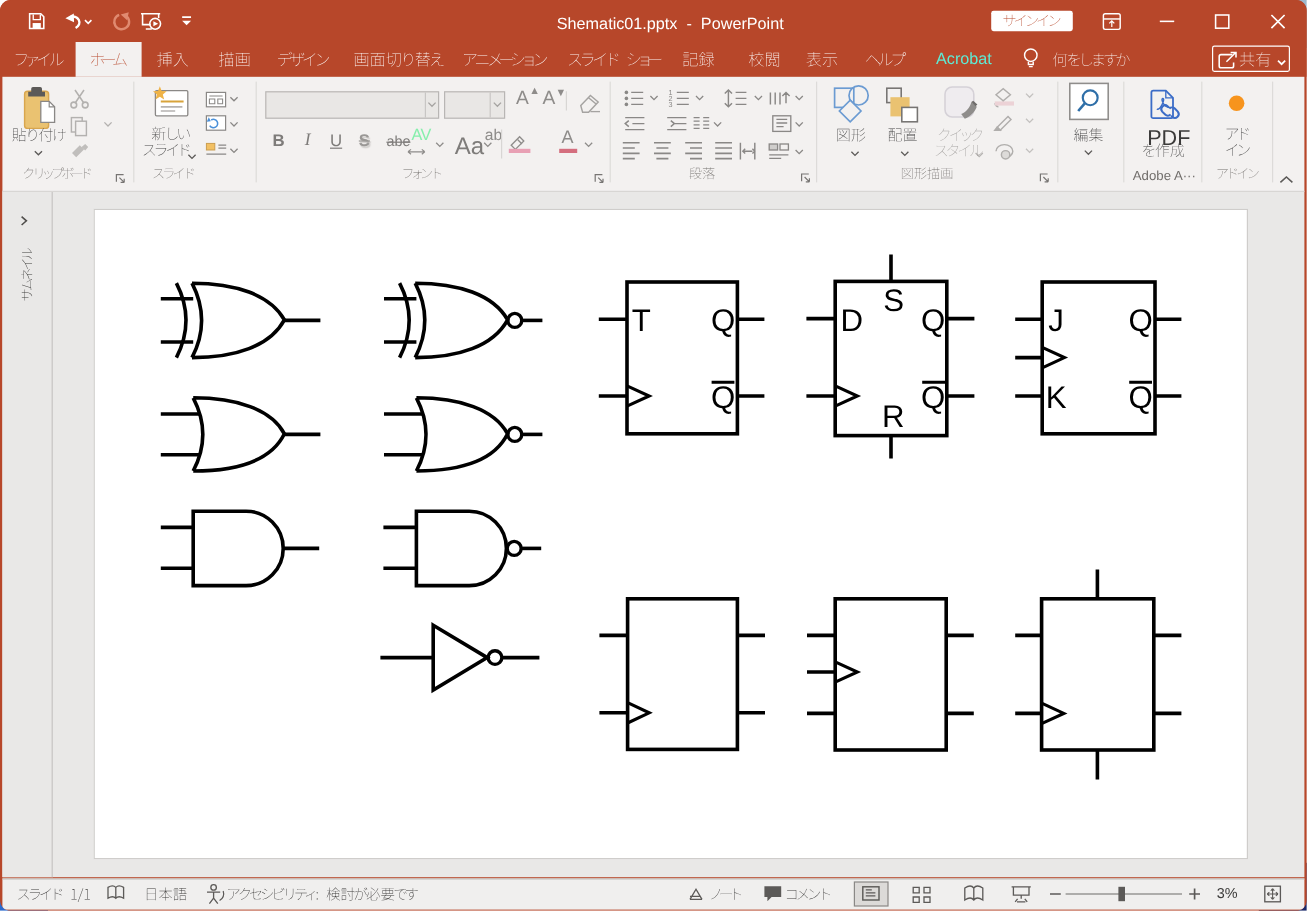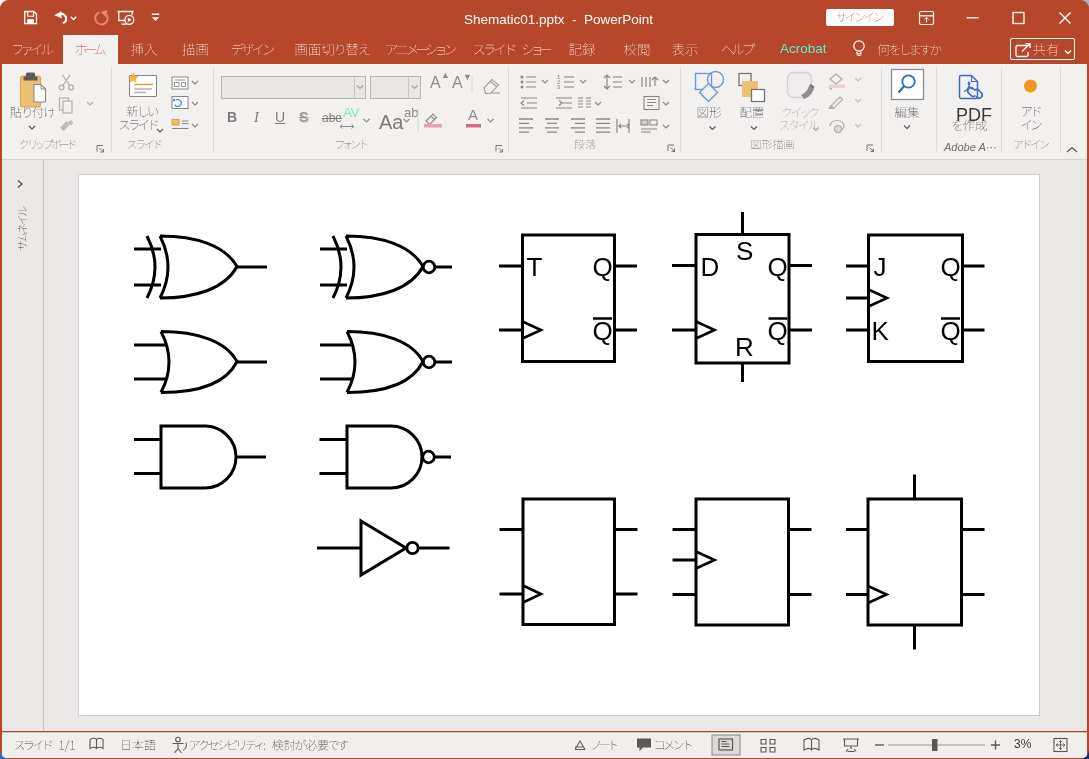--- a/index.html
+++ b/index.html
@@ -37,21 +37,21 @@
  <div class="sep" style="left:1060px;"></div>
  <div id="mainarea"></div>
  <div id="thumbpanel"></div>
  <div id="slide"></div>
  <div id="statusbar"></div>
  <div id="hometab"></div>
  <div id="signin"></div>
  <div id="sharebtn"></div>
  <div class="latin" style="left:464px;top:12px;color:#fff;font-size:13.5px;">Shematic01.pptx&nbsp;&nbsp;-&nbsp;&nbsp;PowerPoint</div>
  <div class="latin" style="left:780px;top:41px;color:#5eead4;font-size:13.5px;">Acrobat</div>
- <div class="latin" style="left:944px;top:141px;color:#716e6b;font-size:11px;font-style:italic;">Adobe A···</div>
+ <div class="latin" style="left:944px;top:141px;color:#716e6b;font-size:11px;">Adobe A···</div>
  <div class="latin" style="left:956px;top:104.5px;color:#3b3a39;font-size:18px;">PDF</div>
  <div class="latin" style="left:1014px;top:737px;color:#3b3a39;font-size:12px;">3%</div>
  <div class="latin" style="left:227px;top:109px;color:#7e7c7a;font-size:14px;font-weight:bold;">B</div>
  <div class="latin" style="left:254px;top:109px;color:#7e7c7a;font-size:14.5px;font-style:italic;font-family:'Liberation Serif',serif;">I</div>
  <div class="latin" style="left:275px;top:109px;color:#7e7c7a;font-size:14px;text-decoration:underline;">U</div>
  <div class="latin" style="left:299px;top:109px;color:#9a9896;font-size:14px;font-weight:bold;text-decoration:line-through;text-shadow:1px 1px 1px #d0cecc;">S</div>
  <div class="latin" style="left:322px;top:111px;color:#7e7c7a;font-size:12px;text-decoration:line-through;">abe</div>
  <div class="latin" style="left:343px;top:105px;color:#86efac;font-size:13.5px;letter-spacing:-0.5px;">AV</div>
  <div class="latin" style="left:379px;top:92px;color:#7e7c7a;font-size:20px;margin-top:19px;">Aa</div>
  <div class="latin" style="left:430px;top:74px;color:#8e8c8a;font-size:16px;">A</div>

